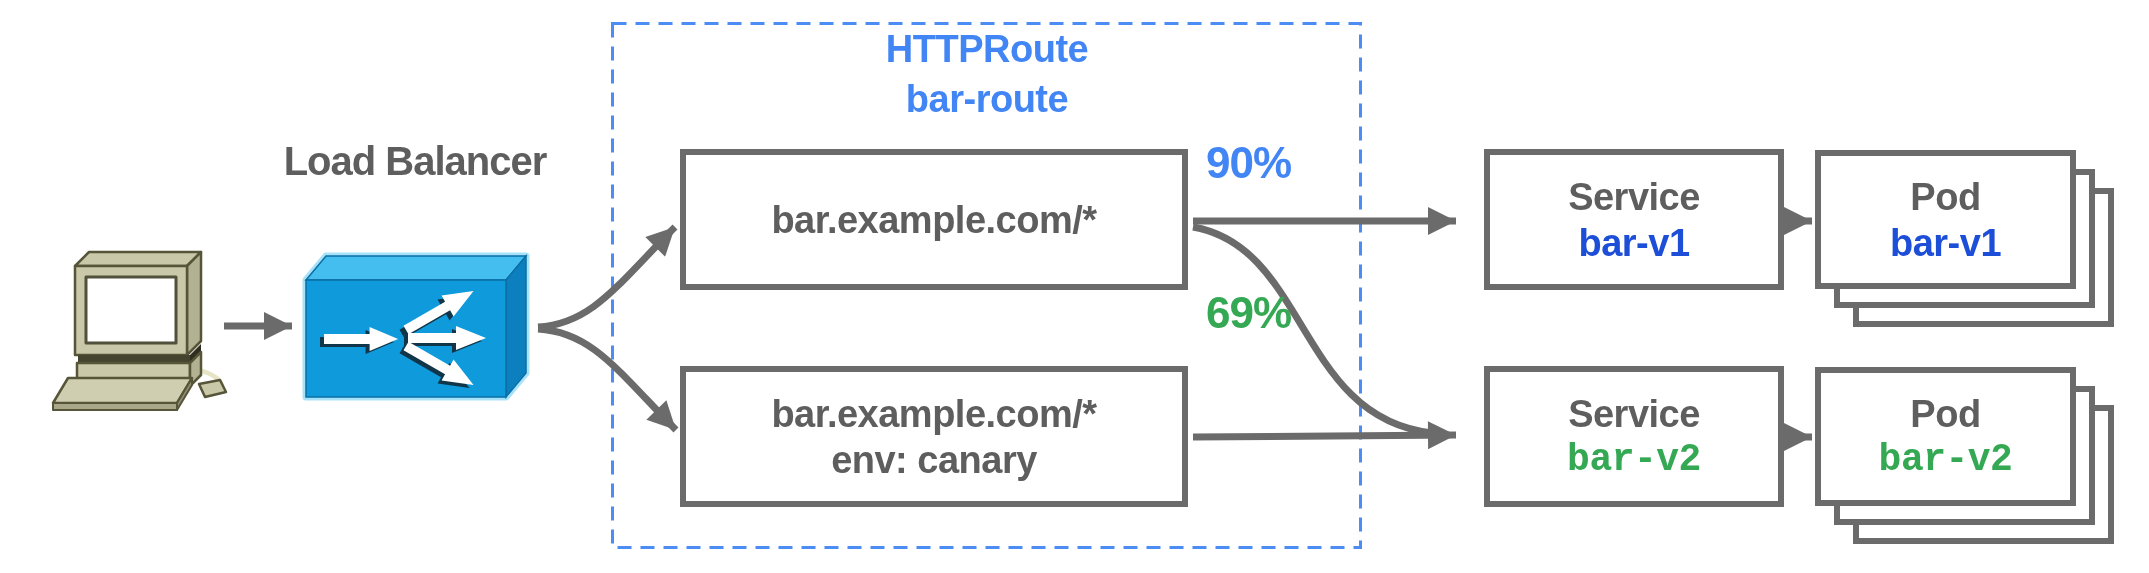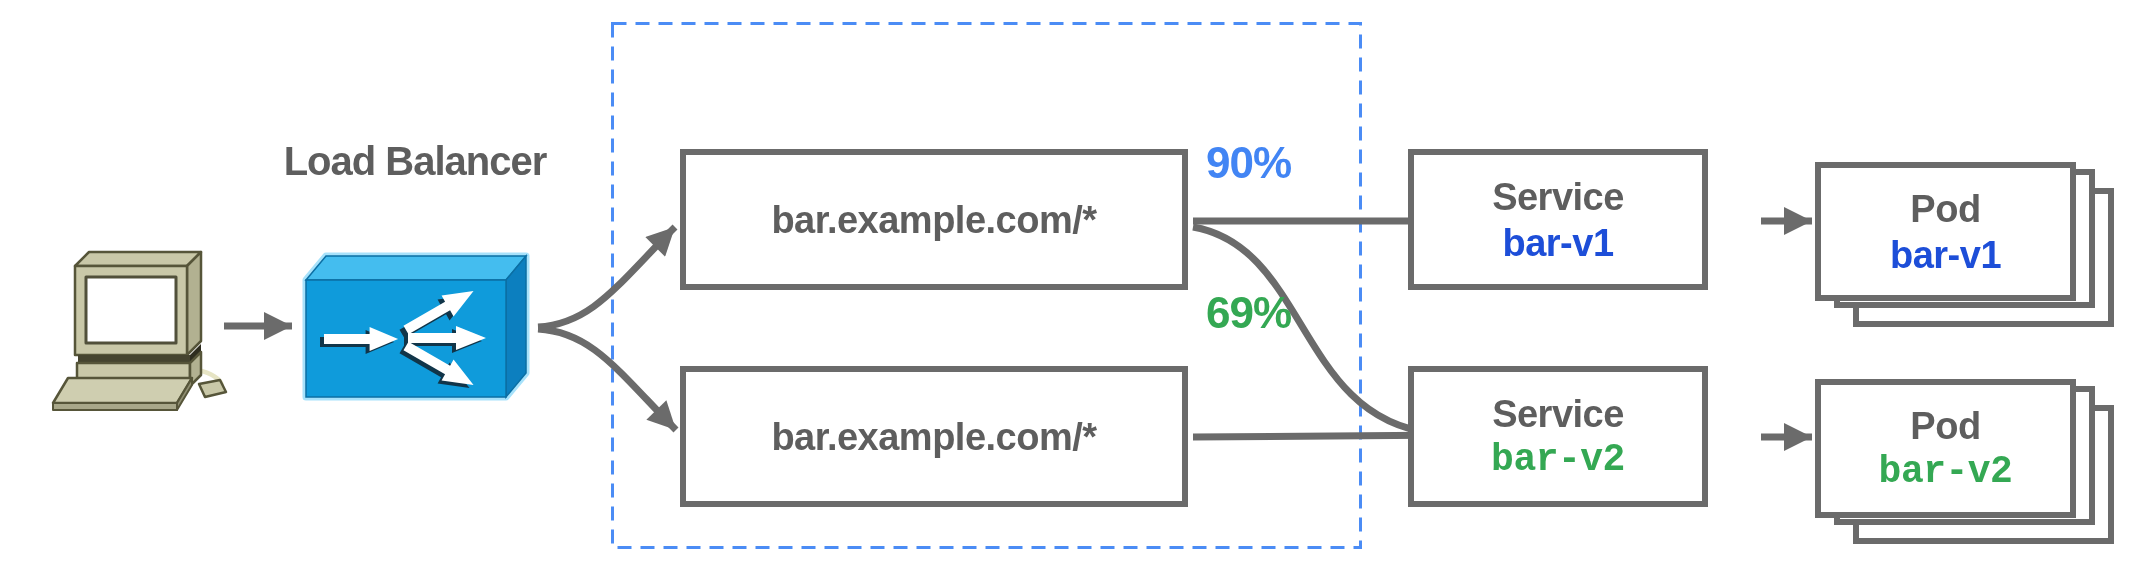--- a/index.html
+++ b/index.html
@@ -9,30 +9,30 @@
   }
   #connector-layer{position:absolute;left:0;top:0;}
   .node{
     position:absolute;box-sizing:border-box;background:#ffffff;border:6px solid #6b6b6b;
     display:flex;flex-direction:column;align-items:center;justify-content:center;
     font-weight:bold;font-size:38px;line-height:46px;color:#5e5e5e;letter-spacing:-0.5px;
     text-align:center;
   }
   .route-1{left:680px;top:149px;width:508px;height:141px;}
   .route-2{left:680px;top:366px;width:508px;height:141px;}
-  .service-box{left:1408px;width:300px;height:141px;}
+  .service-box{left:1484px;width:300px;height:141px;}
   .service-1{top:149px;}
   .service-2{top:366px;}
   .pod-stack{position:absolute;left:1815px;width:261px;height:139px;}
   .pod-1{top:150px;}
   .pod-2{top:367px;}
   .ghost{position:absolute;box-sizing:border-box;width:100%;height:100%;background:#fff;border:6px solid #6b6b6b;}
   .ghost-1{left:19px;top:19px;}
   .ghost-2{left:38px;top:38px;}
-  .pod-main{left:0;top:12px;width:100%;height:100%;}
+  .pod-main{left:0;top:0;width:100%;height:100%;}
   .name-blue{color:#1d4ed8;}
   .name-green{color:#34a853;font-family:Liberation Mono, monospace;}
   .pct{position:absolute;font-weight:bold;font-size:44px;letter-spacing:-1px;line-height:1;}
   .pct-90{left:1206px;top:141px;color:#4285f4;}
   .pct-10{left:1206px;top:291px;color:#34a853;}
   .lb-label{
     position:absolute;left:255px;top:141px;width:320px;text-align:center;
     font-weight:bold;font-size:40px;letter-spacing:-1px;color:#5e5e5e;line-height:1;
   }
   .group-title{
@@ -97,27 +97,32 @@
       <path d="M 1193 221 H 1456" marker-end="url(#ah)"></path>
       <path d="M 1193 227 C 1308 247 1298 418 1432 433"></path>
       <path d="M 1193 437 L 1456 435" marker-end="url(#ah)"></path>
       <path d="M 1761 221 H 1812" marker-end="url(#ah)"></path>
       <path d="M 1761 437 H 1812" marker-end="url(#ah)"></path>
     </g>
   </svg>
 
   <div class="lb-label">Load Balancer</div>
 
+  <div class="group-title">
+    <div>HTTPRoute</div>
+    <div>bar-route</div>
+  </div>
 
   <div class="node route-1">
     <div>bar.example.com/*</div>
   </div>
 
   <div class="node route-2">
     <div>bar.example.com/*</div>
+    <div>env: canary</div>
   </div>
 
   <div class="pct pct-90">90%</div>
   <div class="pct pct-10">69%</div>
 
   <div class="node service-box service-1">
     <div>Service</div>
     <div class="name-blue">bar-v1</div>
   </div>
 

